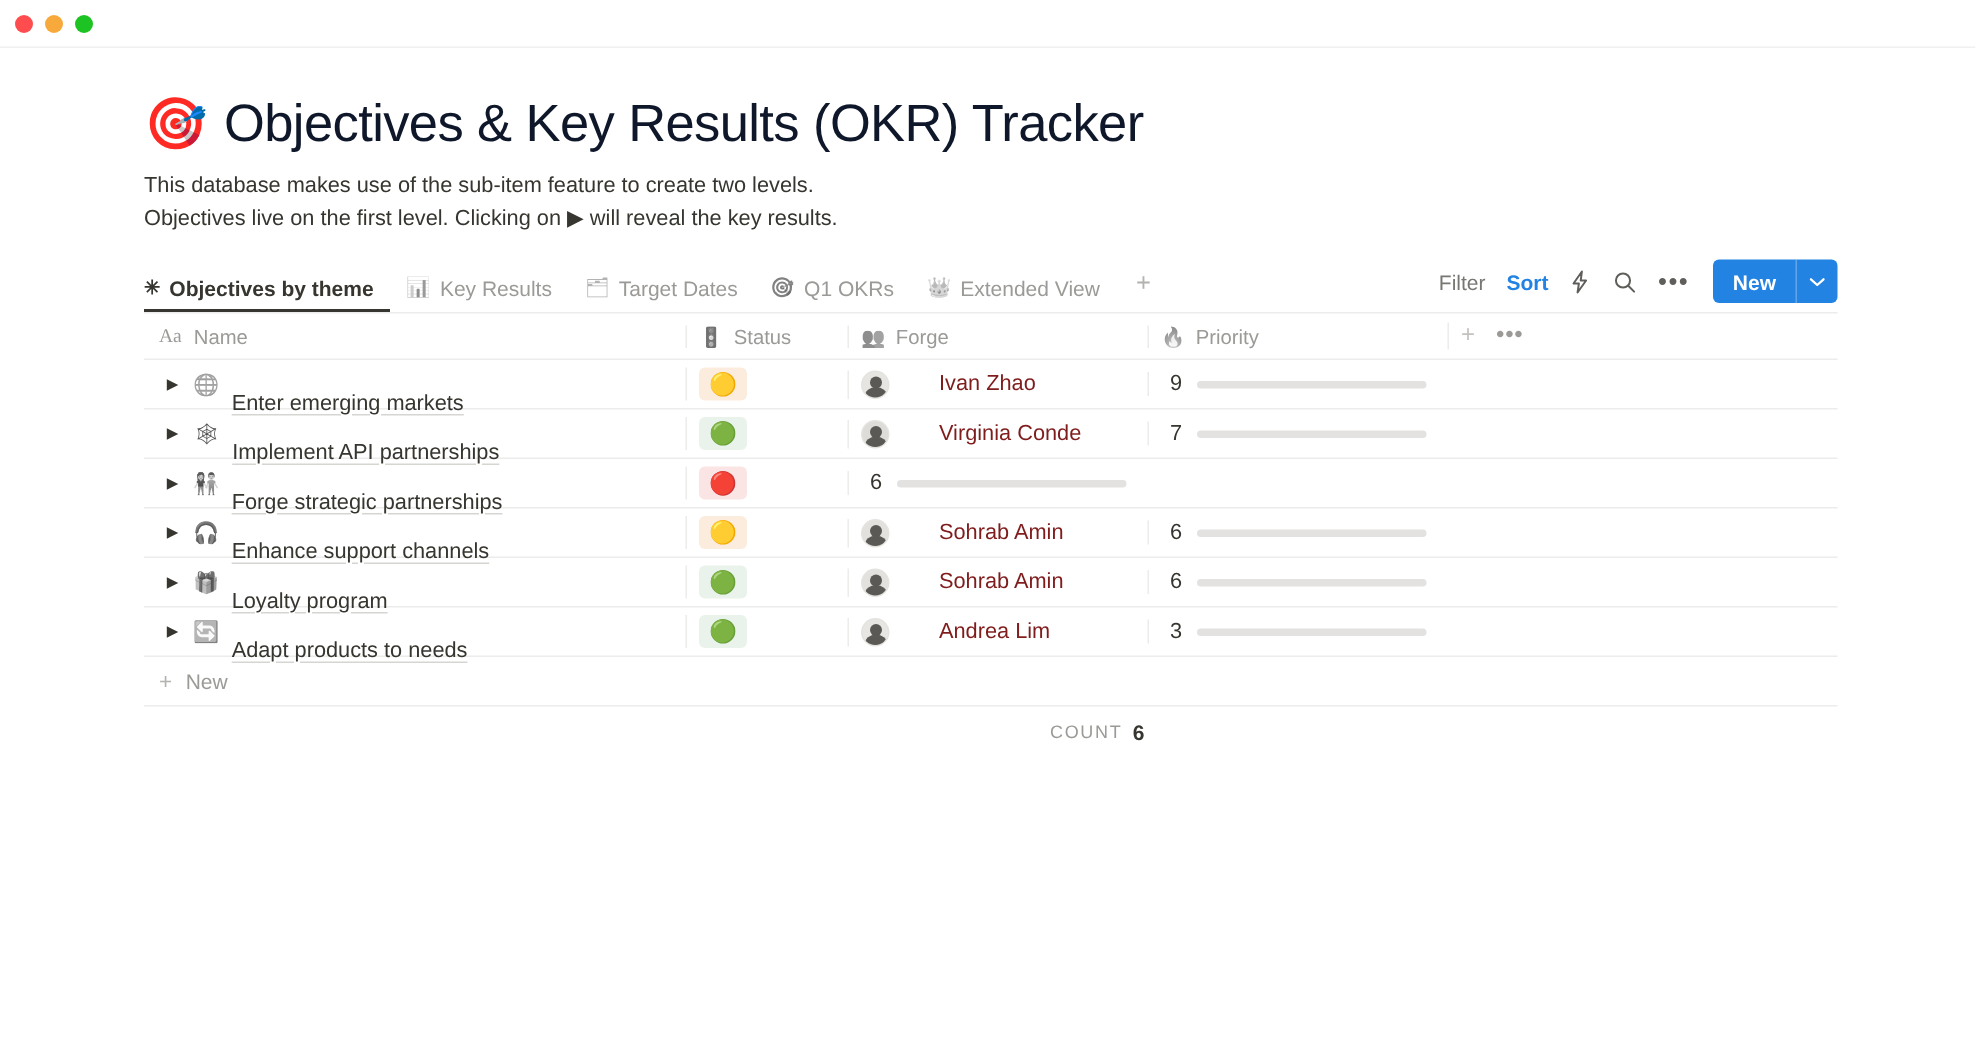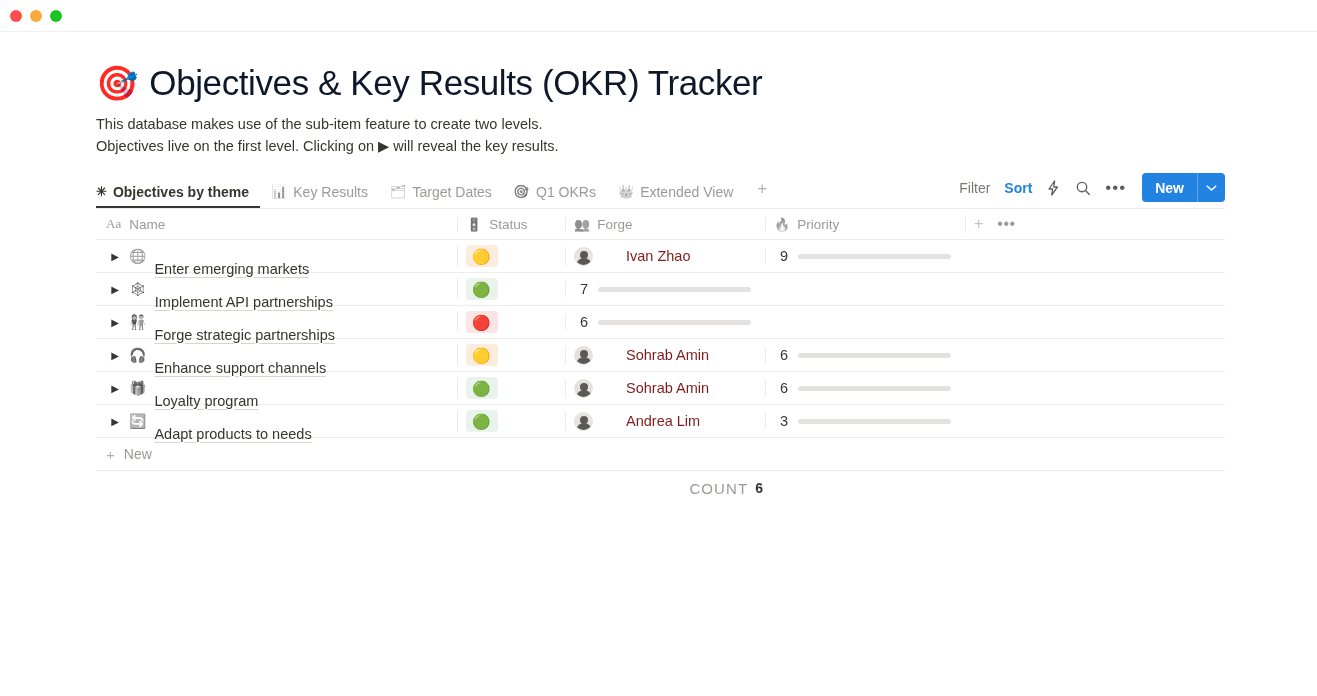--- a/index.html
+++ b/index.html
@@ -281,21 +281,21 @@
 
   .count-bar {
     width: 1129px;
     height: 34px;
     display: flex;
     align-items: center;
     justify-content: flex-end;
     padding-right: 462px;
   }
   .count-label {
-    font-size: 15px;
+    font-size: 12px;
     letter-spacing: 1.1px;
     color: #9b9a97;
     text-transform: uppercase;
     margin-right: 7px;
   }
   .count-val { font-size: 14px; color: #37352f; font-weight: 600; }
 
   svg { display: block; }
 </style>
 </head>
@@ -431,20 +431,24 @@
 
     <div class="trow">
       <div class="tcell c-name">
         <span class="disclosure">▶</span>
         <span class="row-ico">🕸</span>
         <span class="row-name">Implement API partnerships</span>
       </div>
       <div class="tcell c-status">
         <span class="status-pill st-green">🟢</span>
       </div>
+      <div class="tcell c-owner">
+        <span class="avatar av-2"></span>
+        <span class="owner-name">Virginia Conde</span>
+      </div>
       <div class="tcell c-priority">
         <span class="prio-num">7</span>
         <span class="prio-track">
           <span class="prio-fill" style="width: 70%;"></span>
         </span>
       </div>
       <div class="tcell c-trail"></div>
     </div>
 
     <div class="trow">

